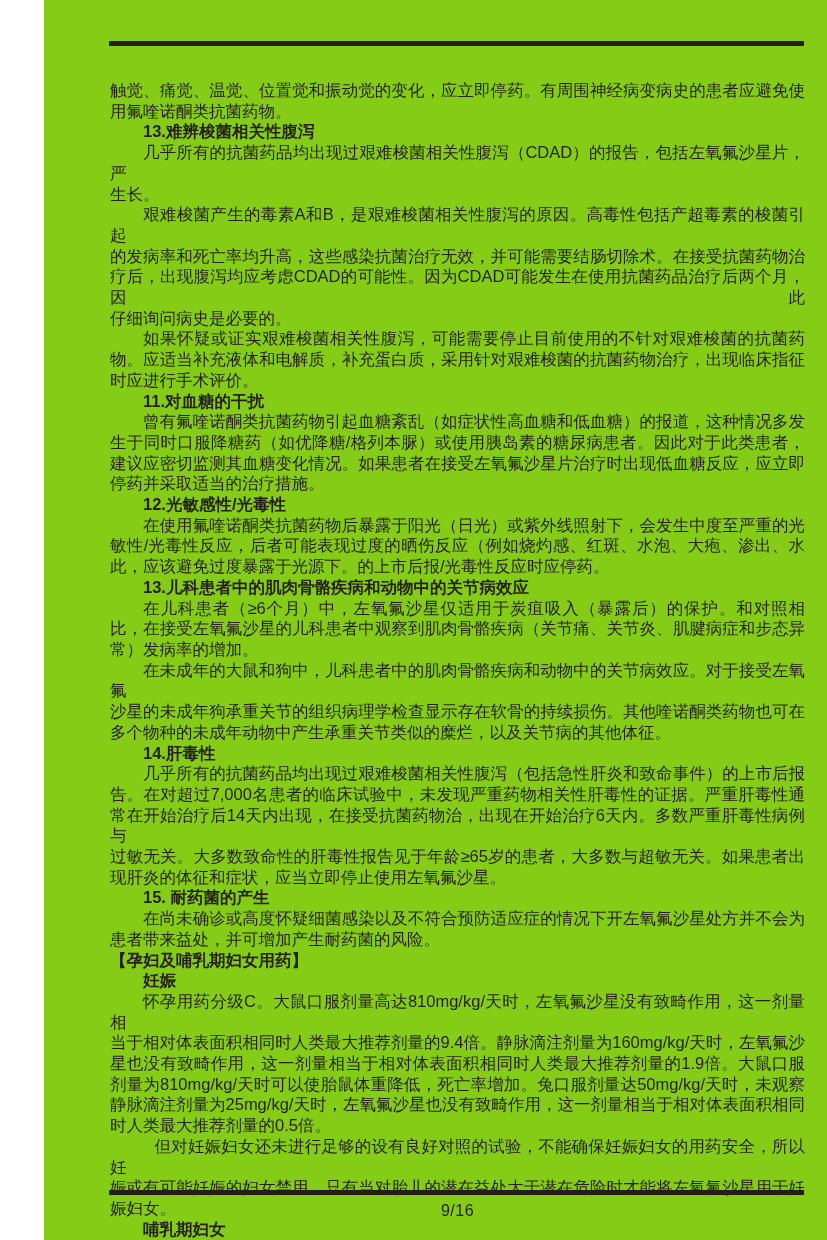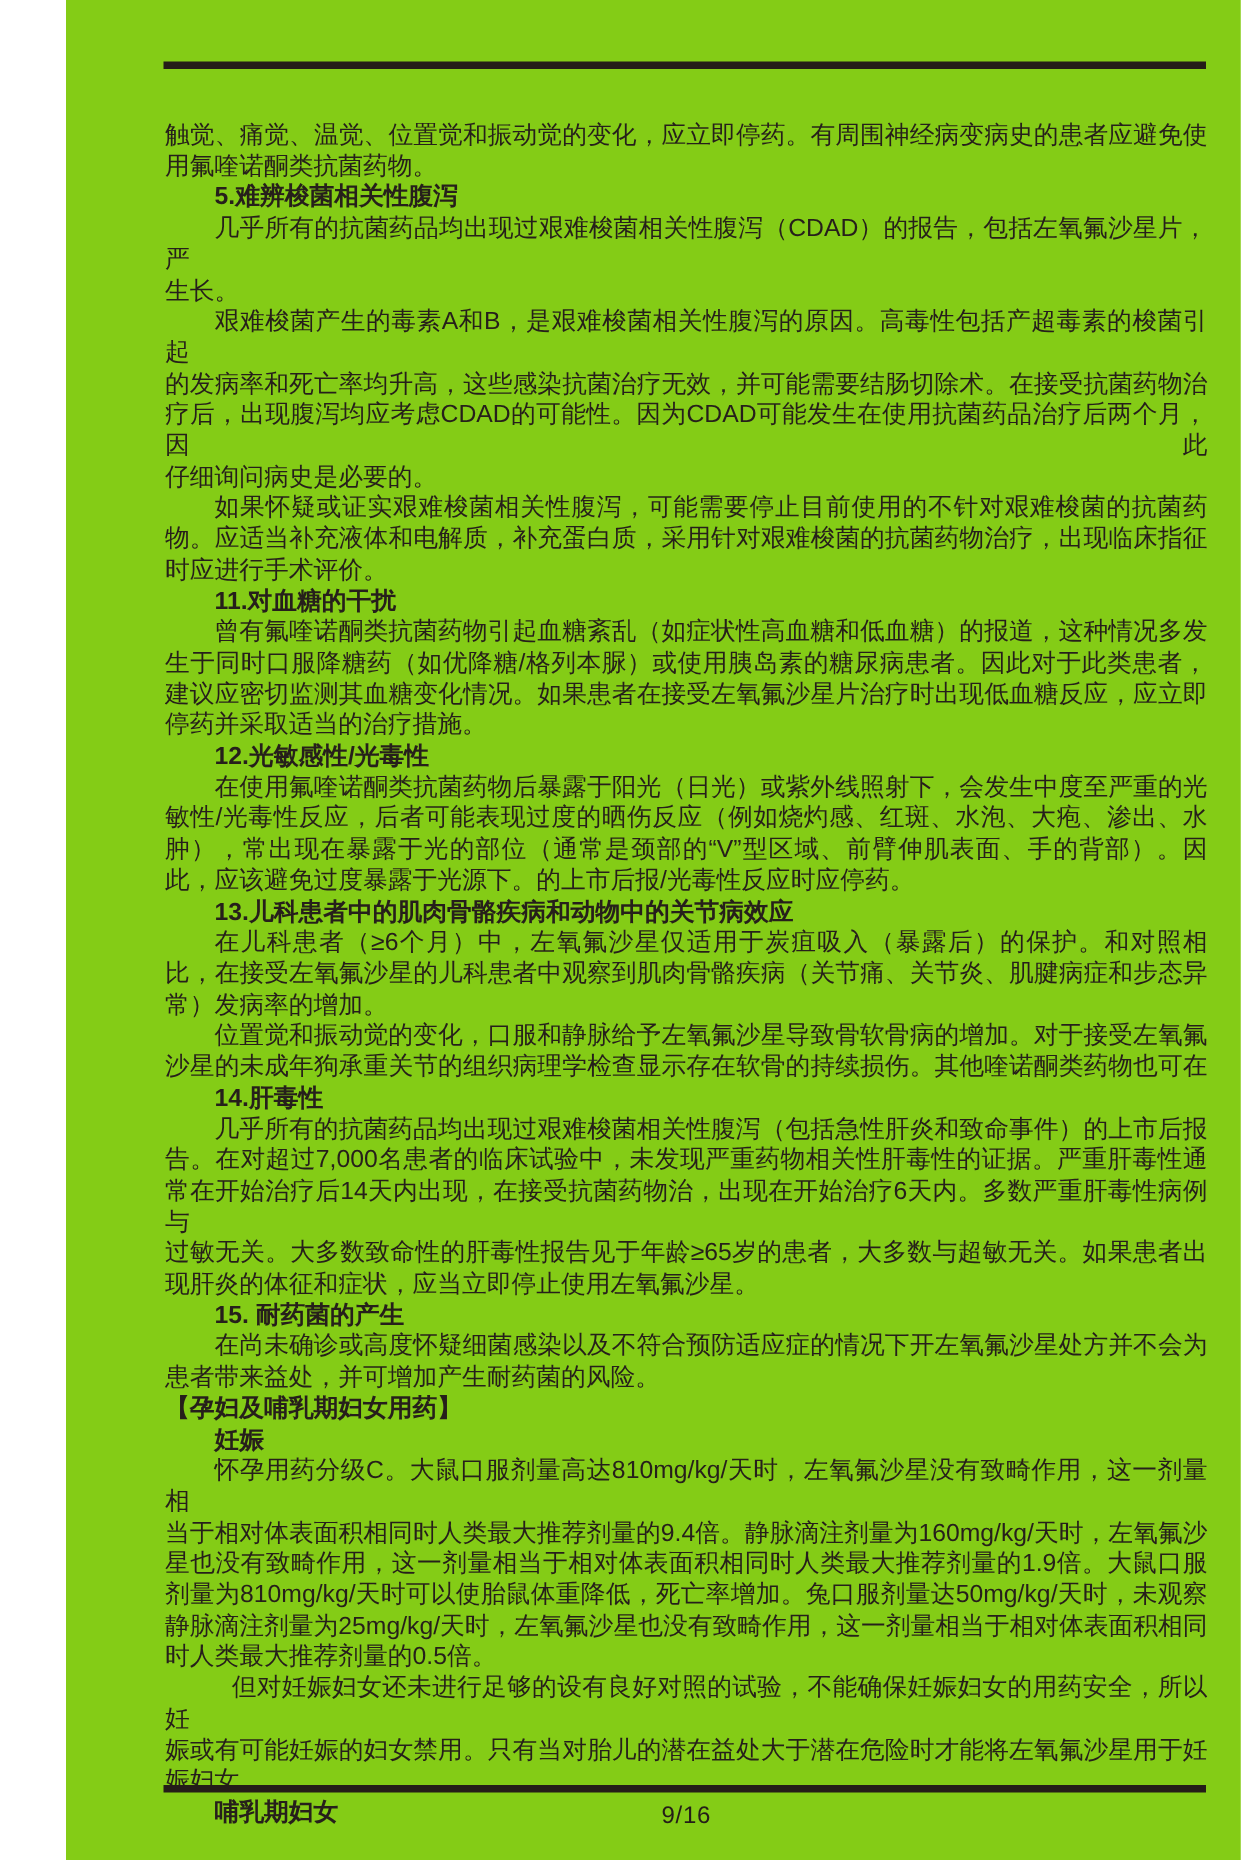--- a/index.html
+++ b/index.html
@@ -44,21 +44,21 @@
 <body>
 
 <div class="page">
   <div class="rule top"></div>
   <main class="content" id="content">
       <div class="para body">
         <div class="ln">触觉、痛觉、温觉、位置觉和振动觉的变化，应立即停药。有周围神经病变病史的患者应避免使</div>
         <div class="ln last">用氟喹诺酮类抗菌药物。</div>
       </div>
       <div class="para num-heading">
-        <div class="ln last" style="text-indent: 2em;">5.难辨梭菌相关性腹泻</div>
+        <div class="ln last" style="text-indent: 2em;">13.难辨梭菌相关性腹泻</div>
       </div>
       <div class="para body">
         <div class="ln" style="text-indent: 2em;">几乎所有的抗菌药品均出现过艰难梭菌相关性腹泻（CDAD）的报告，包括左氧氟沙星片，严</div>
         <div class="ln last">生长。</div>
       </div>
       <div class="para body">
         <div class="ln" style="text-indent: 2em;">艰难梭菌产生的毒素A和B，是艰难梭菌相关性腹泻的原因。高毒性包括产超毒素的梭菌引起</div>
         <div class="ln">的发病率和死亡率均升高，这些感染抗菌治疗无效，并可能需要结肠切除术。在接受抗菌药物治</div>
         <div class="ln">疗后，出现腹泻均应考虑CDAD的可能性。因为CDAD可能发生在使用抗菌药品治疗后两个月，因此</div>
         <div class="ln last">仔细询问病史是必要的。</div>
@@ -76,34 +76,34 @@
         <div class="ln">生于同时口服降糖药（如优降糖/格列本脲）或使用胰岛素的糖尿病患者。因此对于此类患者，</div>
         <div class="ln">建议应密切监测其血糖变化情况。如果患者在接受左氧氟沙星片治疗时出现低血糖反应，应立即</div>
         <div class="ln last">停药并采取适当的治疗措施。</div>
       </div>
       <div class="para num-heading">
         <div class="ln last" style="text-indent: 2em;">12.光敏感性/光毒性</div>
       </div>
       <div class="para body">
         <div class="ln" style="text-indent: 2em;">在使用氟喹诺酮类抗菌药物后暴露于阳光（日光）或紫外线照射下，会发生中度至严重的光</div>
         <div class="ln">敏性/光毒性反应，后者可能表现过度的晒伤反应（例如烧灼感、红斑、水泡、大疱、渗出、水</div>
-        <div class="ln">肿），常出现在暴露于光的部位（通常是颈部的“V”型区域、前臂伸肌表面、手的背部）。因</div>
         <div class="ln last">此，应该避免过度暴露于光源下。的上市后报/光毒性反应时应停药。</div>
       </div>
       <div class="para num-heading">
         <div class="ln last" style="text-indent: 2em;">13.儿科患者中的肌肉骨骼疾病和动物中的关节病效应</div>
       </div>
       <div class="para body">
         <div class="ln" style="text-indent: 2em;">在儿科患者（≥6个月）中，左氧氟沙星仅适用于炭疽吸入（暴露后）的保护。和对照相</div>
         <div class="ln">比，在接受左氧氟沙星的儿科患者中观察到肌肉骨骼疾病（关节痛、关节炎、肌腱病症和步态异</div>
         <div class="ln last">常）发病率的增加。</div>
       </div>
       <div class="para body">
-        <div class="ln" style="text-indent: 2em;">位置觉和振动觉的变化，口服和静脉给予左氧氟沙星导致骨软骨病的增加。对于接受左氧氟</div>
+        <div class="ln" style="text-indent: 2em;">在未成年的大鼠和狗中，儿科患者中的肌肉骨骼疾病和动物中的关节病效应。对于接受左氧氟</div>
         <div class="ln">沙星的未成年狗承重关节的组织病理学检查显示存在软骨的持续损伤。其他喹诺酮类药物也可在</div>
+        <div class="ln last">多个物种的未成年动物中产生承重关节类似的糜烂，以及关节病的其他体征。</div>
       </div>
       <div class="para num-heading">
         <div class="ln last" style="text-indent: 2em;">14.肝毒性</div>
       </div>
       <div class="para body">
         <div class="ln" style="text-indent: 2em;">几乎所有的抗菌药品均出现过艰难梭菌相关性腹泻（包括急性肝炎和致命事件）的上市后报</div>
         <div class="ln">告。在对超过7,000名患者的临床试验中，未发现严重药物相关性肝毒性的证据。严重肝毒性通</div>
         <div class="ln">常在开始治疗后14天内出现，在接受抗菌药物治，出现在开始治疗6天内。多数严重肝毒性病例与</div>
         <div class="ln">过敏无关。大多数致命性的肝毒性报告见于年龄≥65岁的患者，大多数与超敏无关。如果患者出</div>
         <div class="ln last">现肝炎的体征和症状，应当立即停止使用左氧氟沙星。</div>

